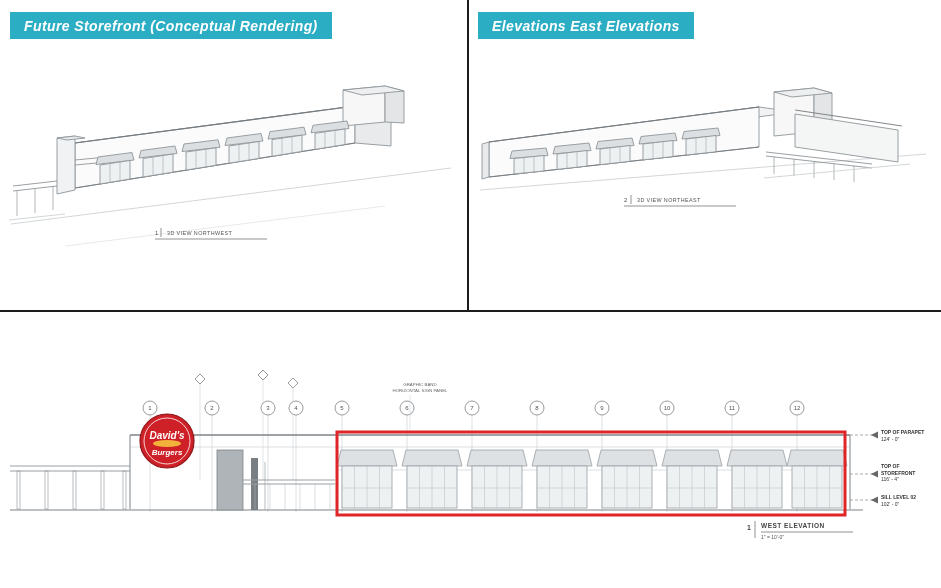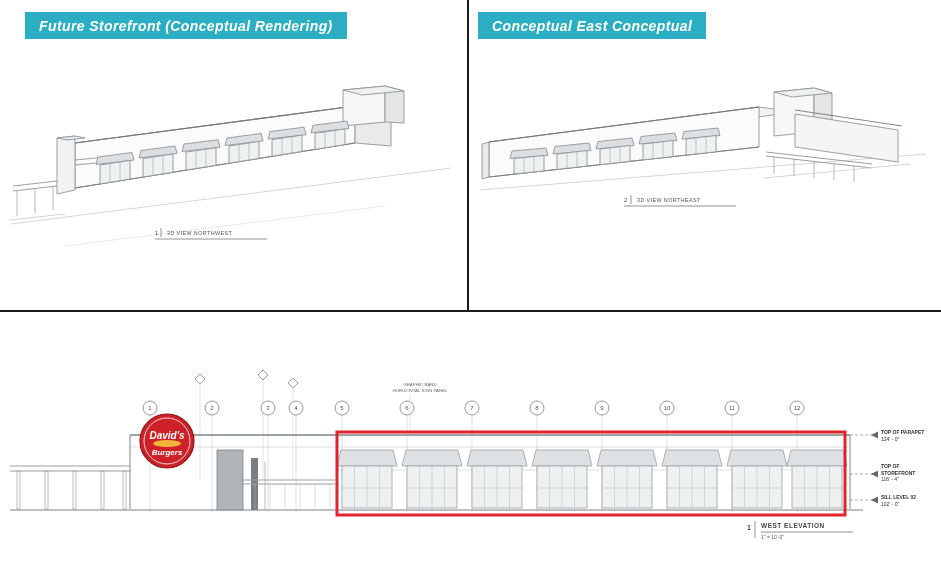--- a/index.html
+++ b/index.html
@@ -19,21 +19,21 @@
   svg text{font-family:"Liberation Sans", sans-serif;}
 </style>
 </head>
 <body>
 
 <div class="board">
 
   <div class="divider-v"></div>
   <div class="divider-h"></div>
 
-  <div class="panel-banner" style="left:25px;top:12px;">
+  <div class="panel-banner" style="left:10px;top:12px;">
     <span>Future Storefront (Conceptual Rendering)</span>
   </div>
 
   <svg class="drawing" style="left:5px;top:48px;" width="460" height="250" viewBox="0 0 460 250">
     <g stroke="#8f959a" fill="none" stroke-width="0.9">
       <path d="M6,176 L446,120" stroke="#cdd1d4"></path>
       <path d="M60,198 L380,158" stroke="#e4e7e9"></path>
 
       <path d="M70,95 L350,58 L386,64 L106,101 Z" fill="#f1f2f3"></path>
       <path d="M70,95 L350,58 L350,95 L70,140 Z" fill="#fbfbfb"></path>
@@ -78,21 +78,21 @@
     </g>
     <g>
       <text x="150" y="187" font-size="6" fill="#555">1</text>
       <path d="M156,180 L156,189" stroke="#777" stroke-width="0.8"></path>
       <text x="162" y="187" font-size="5.4" letter-spacing="0.4" fill="#555">3D VIEW NORTHWEST</text>
       <path d="M150,191 L262,191" stroke="#777" stroke-width="0.8"></path>
     </g>
   </svg>
 
   <div class="panel-banner" style="left:478px;top:12px;">
-    <span>Conceptual East Conceptual</span>
+    <span>Elevations East Elevations</span>
   </div>
 
   <svg class="drawing" style="left:474px;top:52px;" width="462" height="250" viewBox="0 0 462 250">
     <g stroke="#8f959a" fill="none" stroke-width="0.9">
       <path d="M6,138 L452,102" stroke="#cdd1d4"></path>
       <path d="M15,90 L285,55 L321,60 L51,96 Z" fill="#f1f2f3"></path>
       <path d="M15,90 L285,55 L285,95 L15,125 Z" fill="#fbfbfb"></path>
       <path d="M8,92 L15,90 L15,125 L8,127 Z" fill="#e9eaeb"></path>
       <path d="M15,90 L285,55" stroke="#74797d" stroke-width="1.1"></path>
       <path d="M15,125 L285,95" stroke="#74797d"></path>

